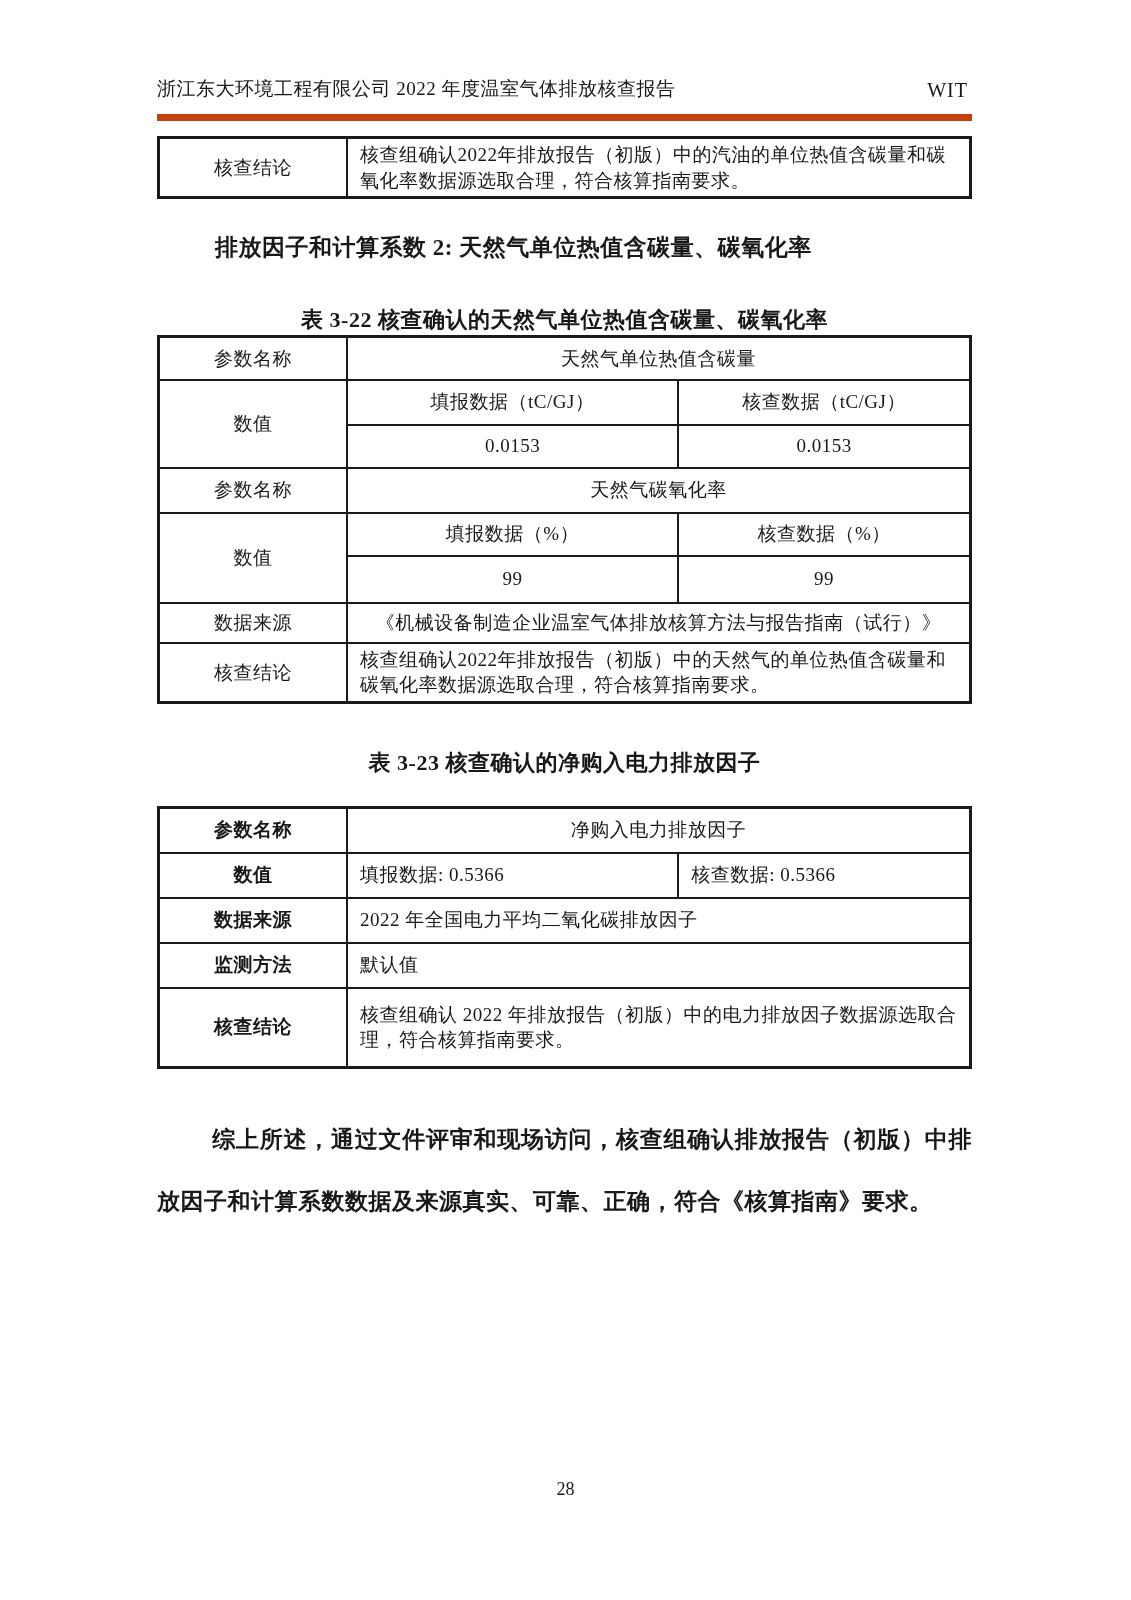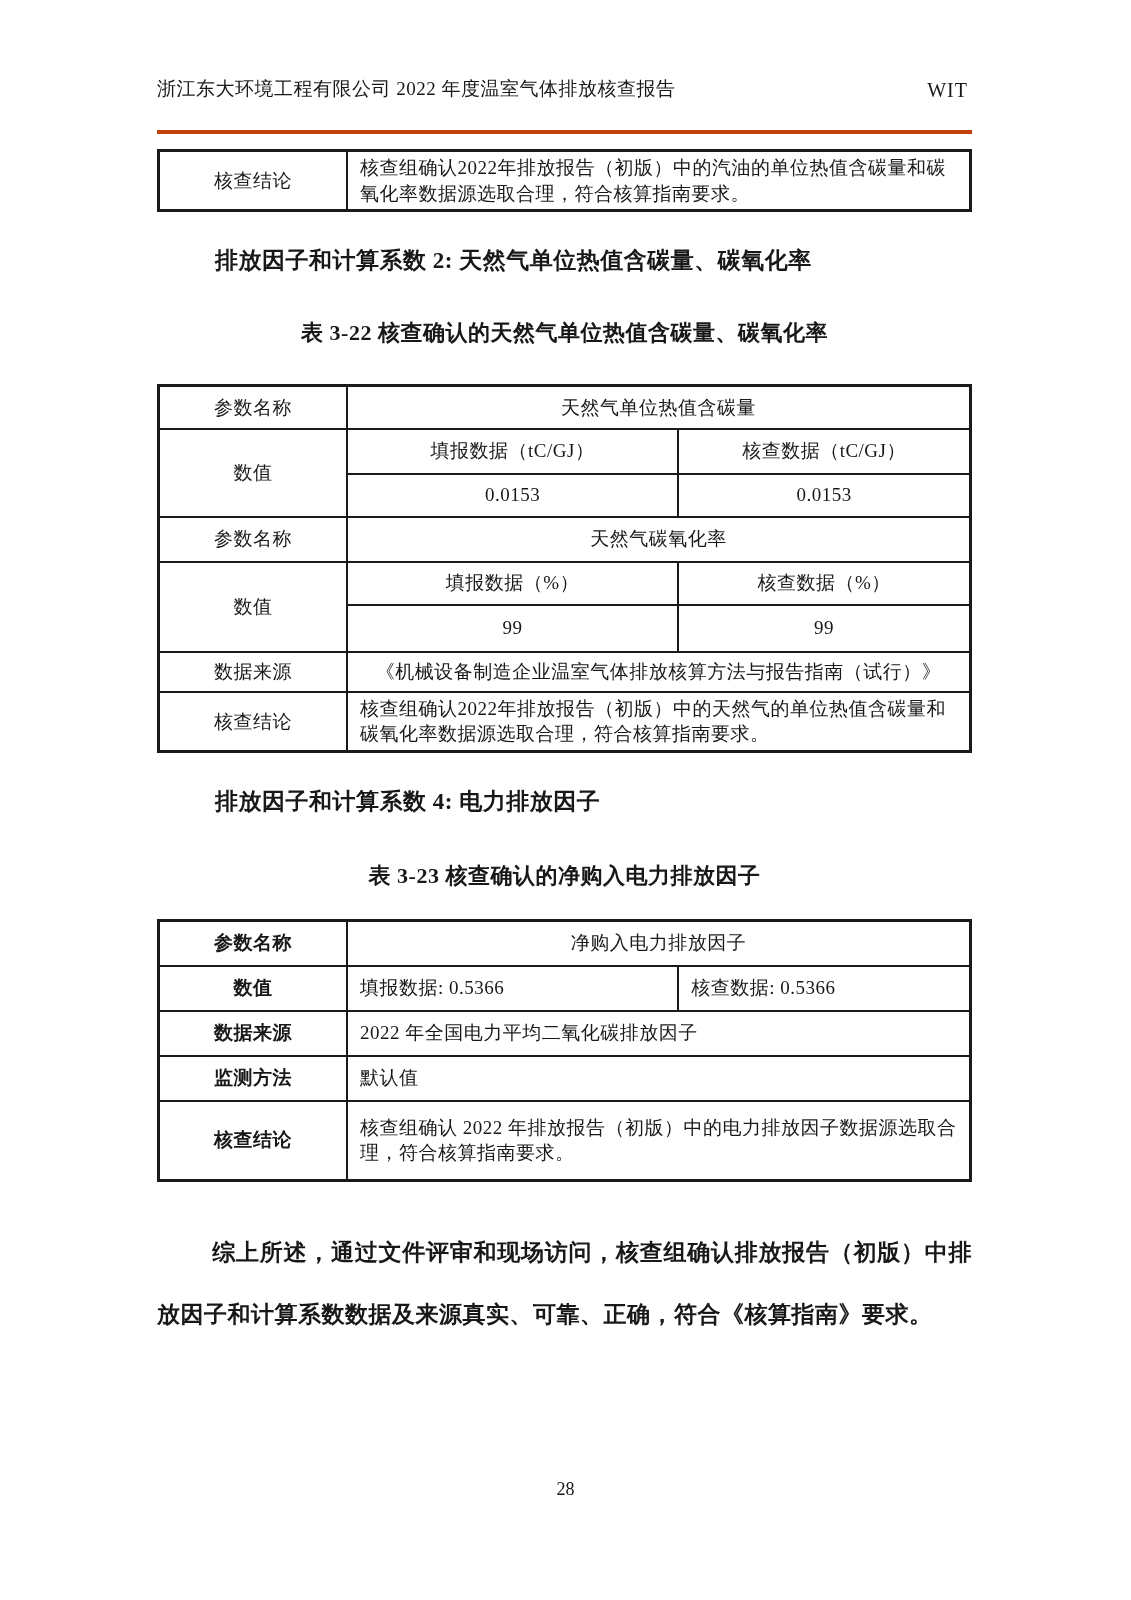--- a/index.html
+++ b/index.html
@@ -19,22 +19,22 @@
     left: 157px;
     top: 0;
     width: 815px;
   }
   
   .header {
     display: flex;
     justify-content: space-between;
     align-items: flex-end;
     padding-top: 76px;
-    padding-bottom: 28px;
-    border-bottom: 4px solid #c2410c;
+    padding-bottom: 12px;
+    border-bottom: 7px solid #c2410c;
     font-size: 19px;
     letter-spacing: 0.5px;
   }
   .header .right { font-size: 20px; letter-spacing: 1px; padding-right: 4px; }
   
   table.doc {
     width: 100%;
     border-collapse: collapse;
     border: 3px solid #1a1a1a;
     table-layout: fixed;
@@ -65,21 +65,20 @@
   
   .sec-heading {
     margin-top: 33px;
     padding-left: 58px;
     font-size: 23px;
     font-weight: bold;
     letter-spacing: 0.5px;
   }
   .tbl-title {
     margin-top: 42px;
-    margin-bottom: 36px;
     text-align: center;
     font-size: 22px;
     font-weight: bold;
     letter-spacing: 0.5px;
   }
   .tbl-title-2 { margin-top: 44px; margin-bottom: 28px; }
   sub { font-size: 0.65em; }
   
   .closing {
     margin-top: 40px;
@@ -164,21 +163,20 @@
         <td class="lab">数据来源</td>
         <td class="ctr" colspan="2">《机械设备制造企业温室气体排放核算方法与报告指南（试行）》</td>
       </tr>
       <tr class="h50">
         <td class="lab">核查结论</td>
         <td class="lft" colspan="2">核查组确认2022年排放报告（初版）中的天然气的单位热值含碳量和碳氧化率数据源选取合理，符合核算指南要求。</td>
       </tr>
     </tbody>
       </table>
 
-    <div class="sec-heading">排放因子和计算系数 4: 电力排放因子</div>
     <div class="tbl-title tbl-title-2">表 3-23 核查确认的净购入电力排放因子</div>
 
     <table class="doc">
       <colgroup>
           <col style="width:23.2%">
           <col style="width:40.8%">
           <col style="width:36%">
         </colgroup>
       <tbody>
           <tr class="h45">

